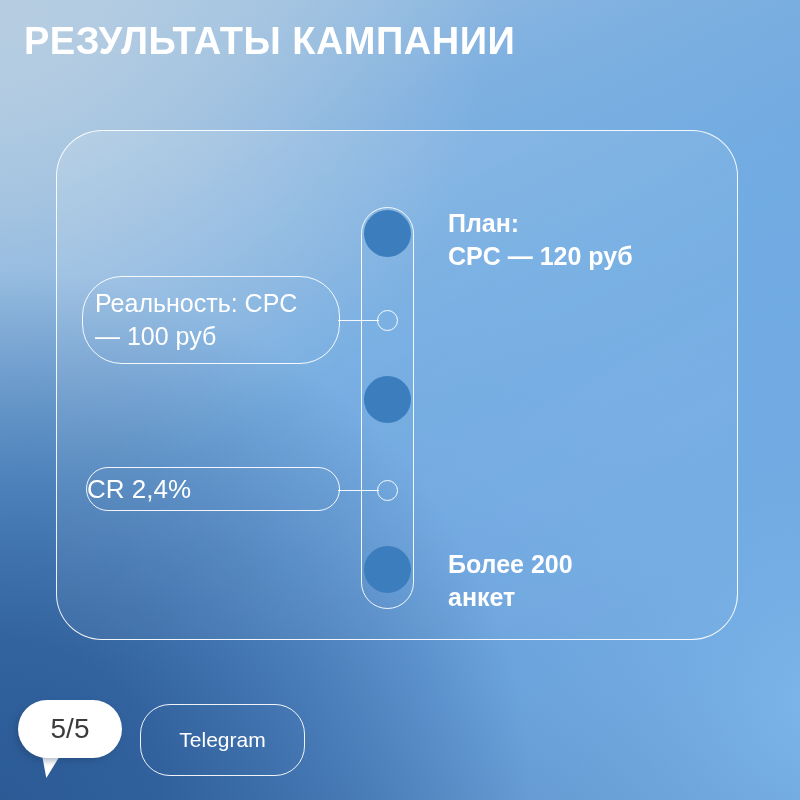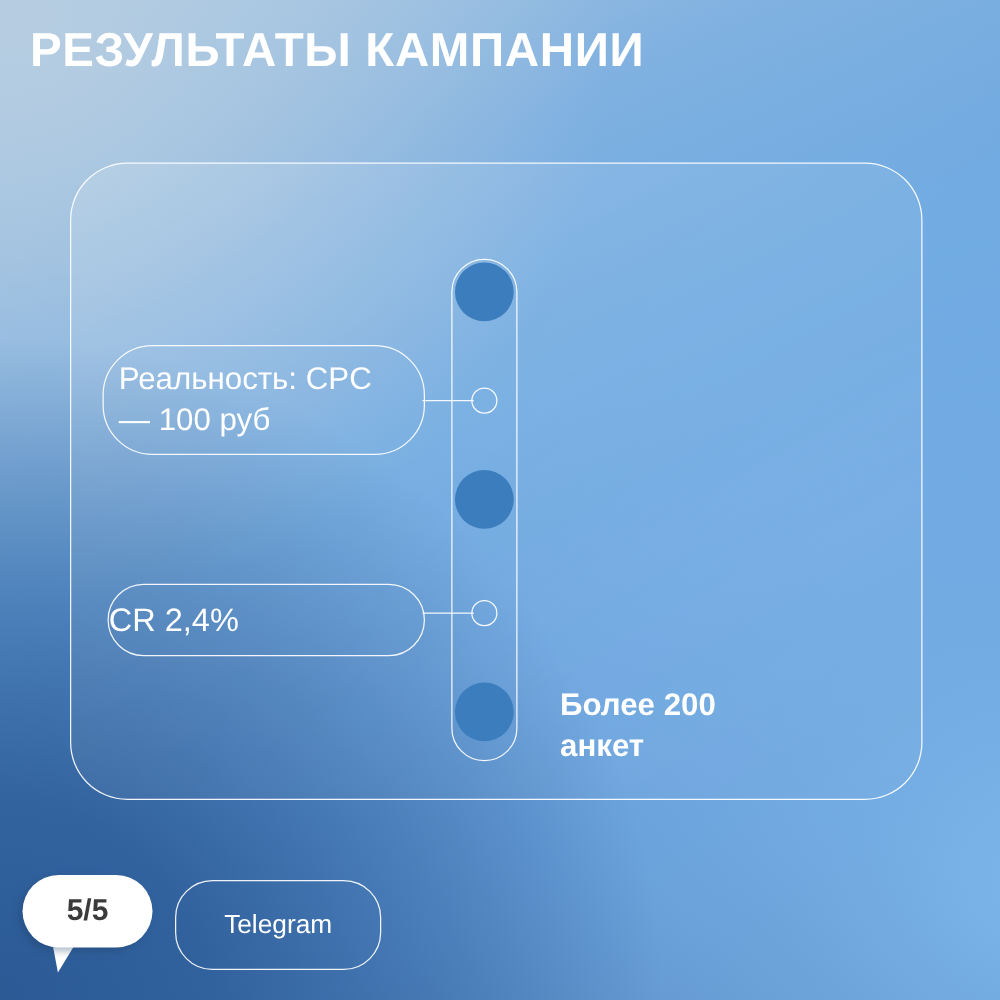--- a/index.html
+++ b/index.html
@@ -124,21 +124,21 @@
     height: 88px;
     font-size: 25px;
     line-height: 33px;
     padding: 0 12px;
   }
 
   #pill-cr {
     left: 86px;
     top: 467px;
     width: 254px;
-    height: 58px;
+    height: 44px;
     font-size: 26px;
     line-height: 30px;
   }
 
   
   .label-right {
     position: absolute;
     color: #ffffff;
     font-weight: bold;
     font-size: 25px;
@@ -156,22 +156,22 @@
     left: 18px;
     top: 700px;
     width: 104px;
     height: 58px;
     border-radius: 30px;
     background: #ffffff;
     display: flex;
     align-items: center;
     justify-content: center;
     color: #3b3b3b;
-    font-size: 24px;
-    font-weight: bold;
+    font-size: 28px;
+    font-weight: normal;
     filter: drop-shadow(-3px 3px 3px rgba(30,60,100,0.35));
   }
   #bubble-tail {
     position: absolute;
     left: 38px;
     top: 748px;
     width: 0;
     height: 0;
     border-left: 11px solid transparent;
     border-right: 13px solid transparent;
@@ -214,20 +214,22 @@
   <div class="dot-small" id="dot-cpc"></div>
   <div class="dot-big" id="dot-kpi"></div>
   <div class="dot-small" id="dot-cr"></div>
   <div class="dot-big" id="dot-anketa"></div>
 
   <div class="pill-left" id="pill-reality">Реальность:
 CPC — 100 руб</div>
 
   <div class="pill-left" id="pill-cr">CR 2,4%</div>
 
+  <div class="label-right" id="label-plan">План:
+CPC — 120 руб</div>
 
 
   <div class="label-right" id="label-anketa">Более 200
 анкет</div>
 
   <div id="bubble-tail"></div>
   <div id="bubble">5/5</div>
 
   <div id="pill-telegram">Telegram</div>
 

